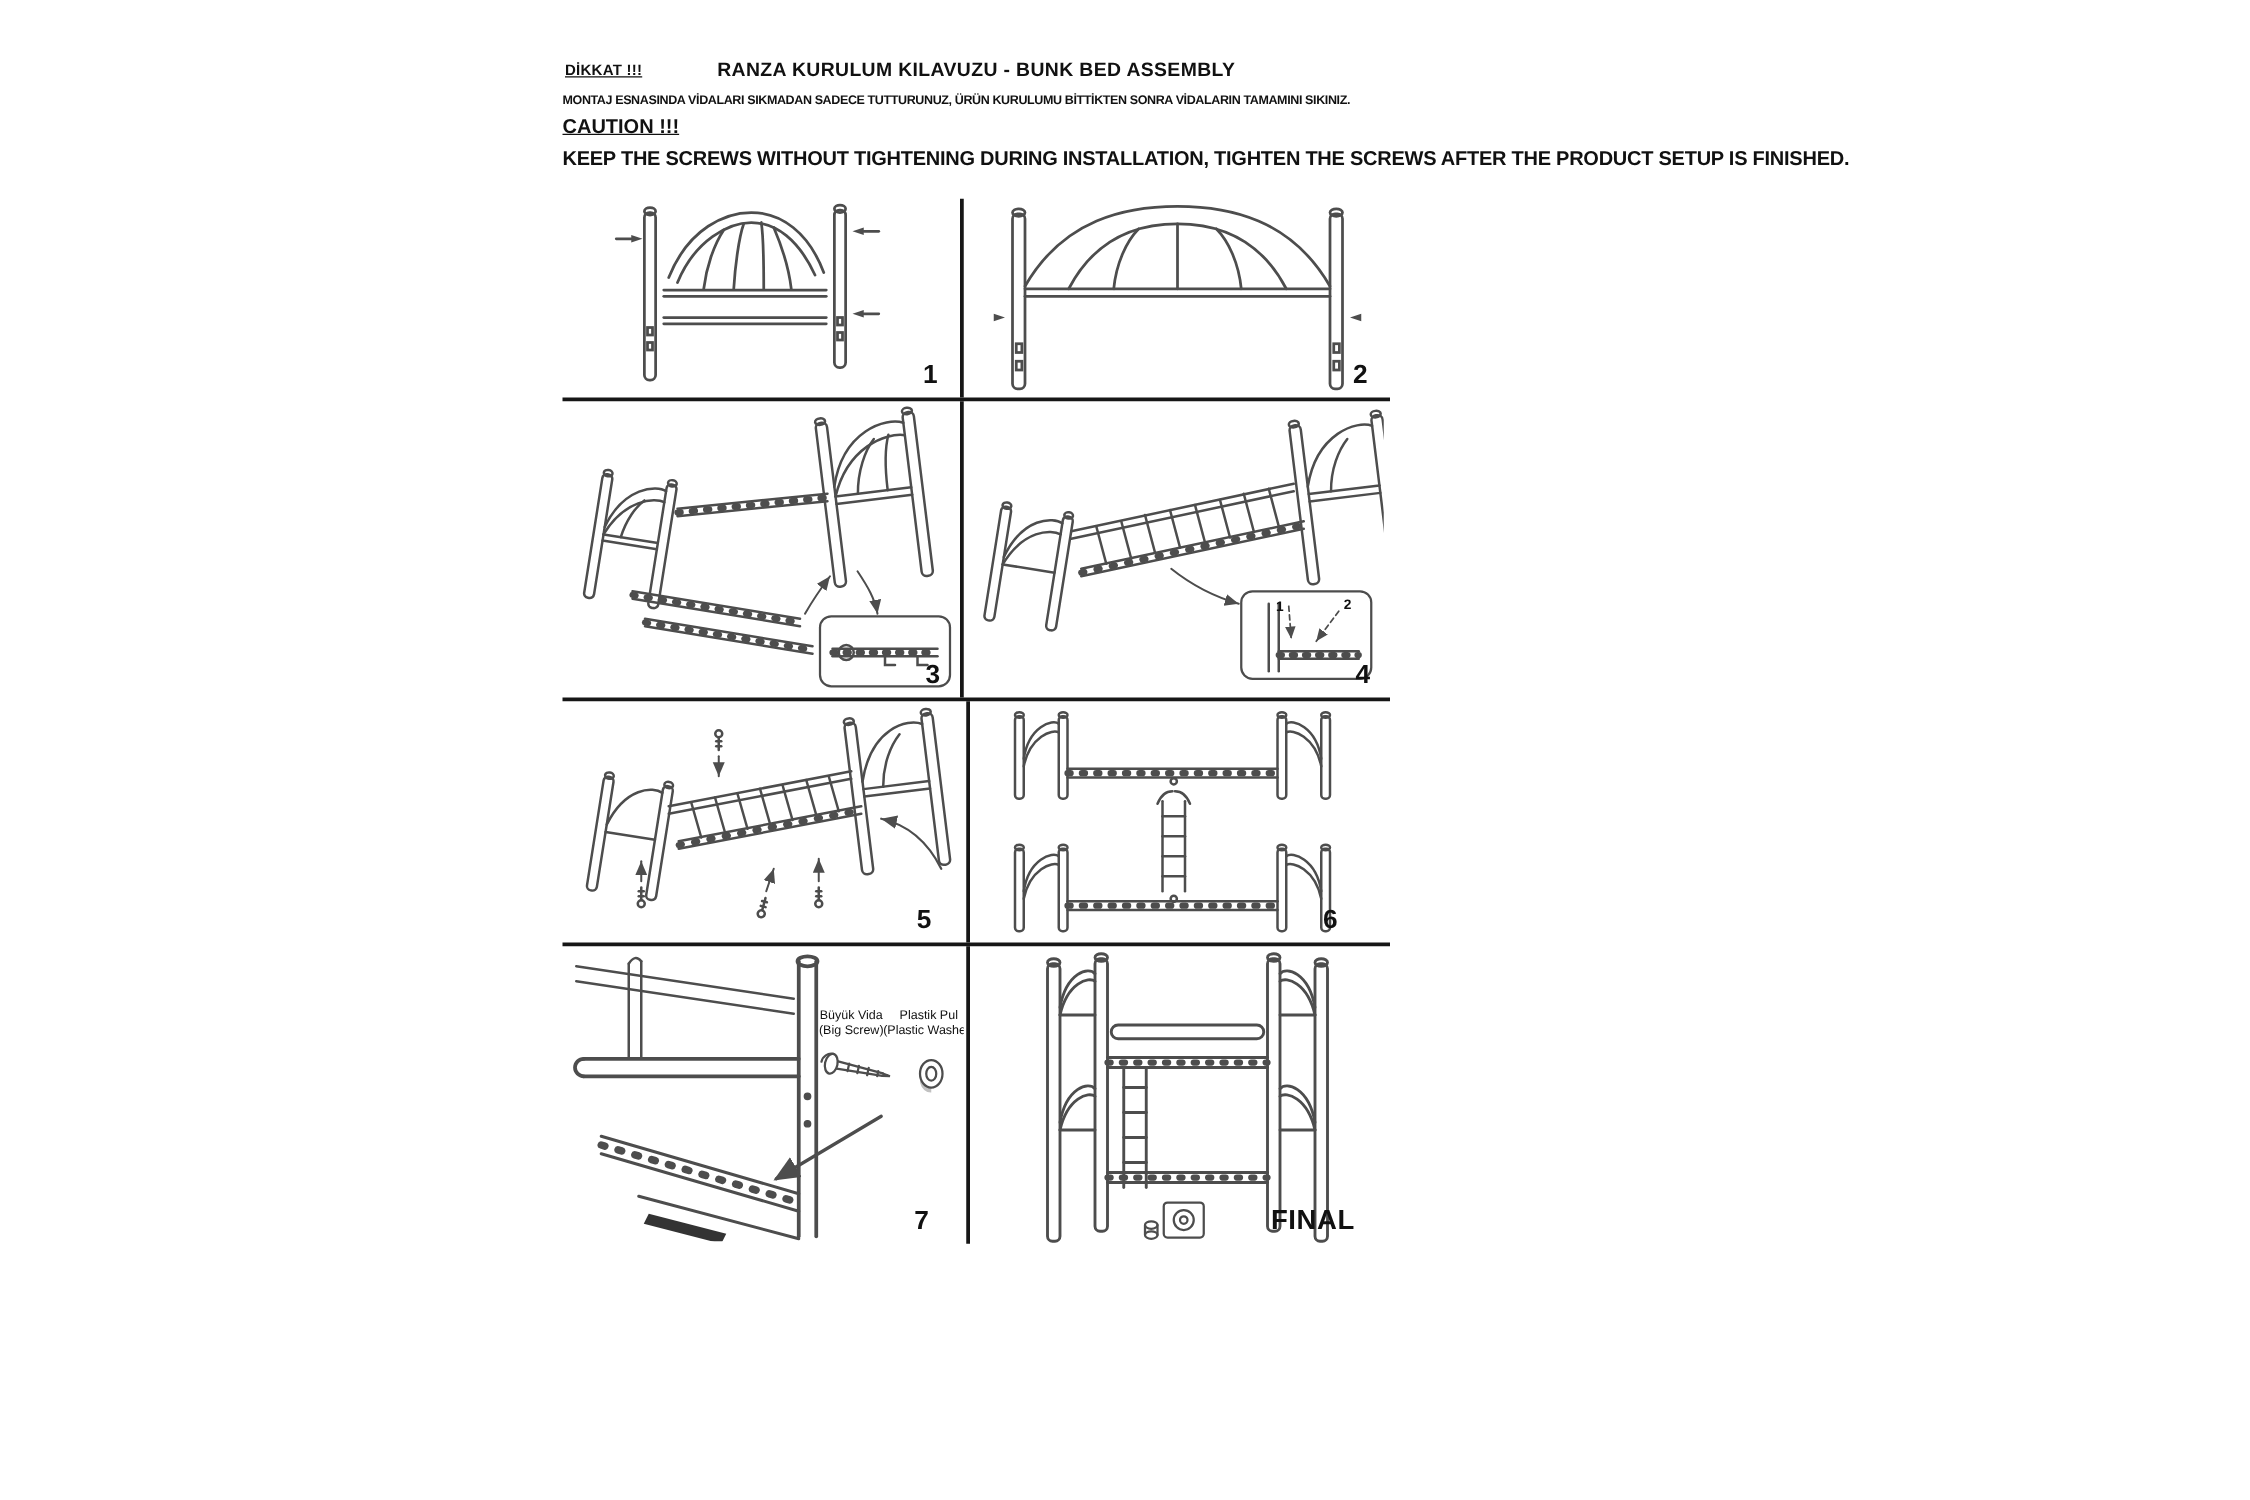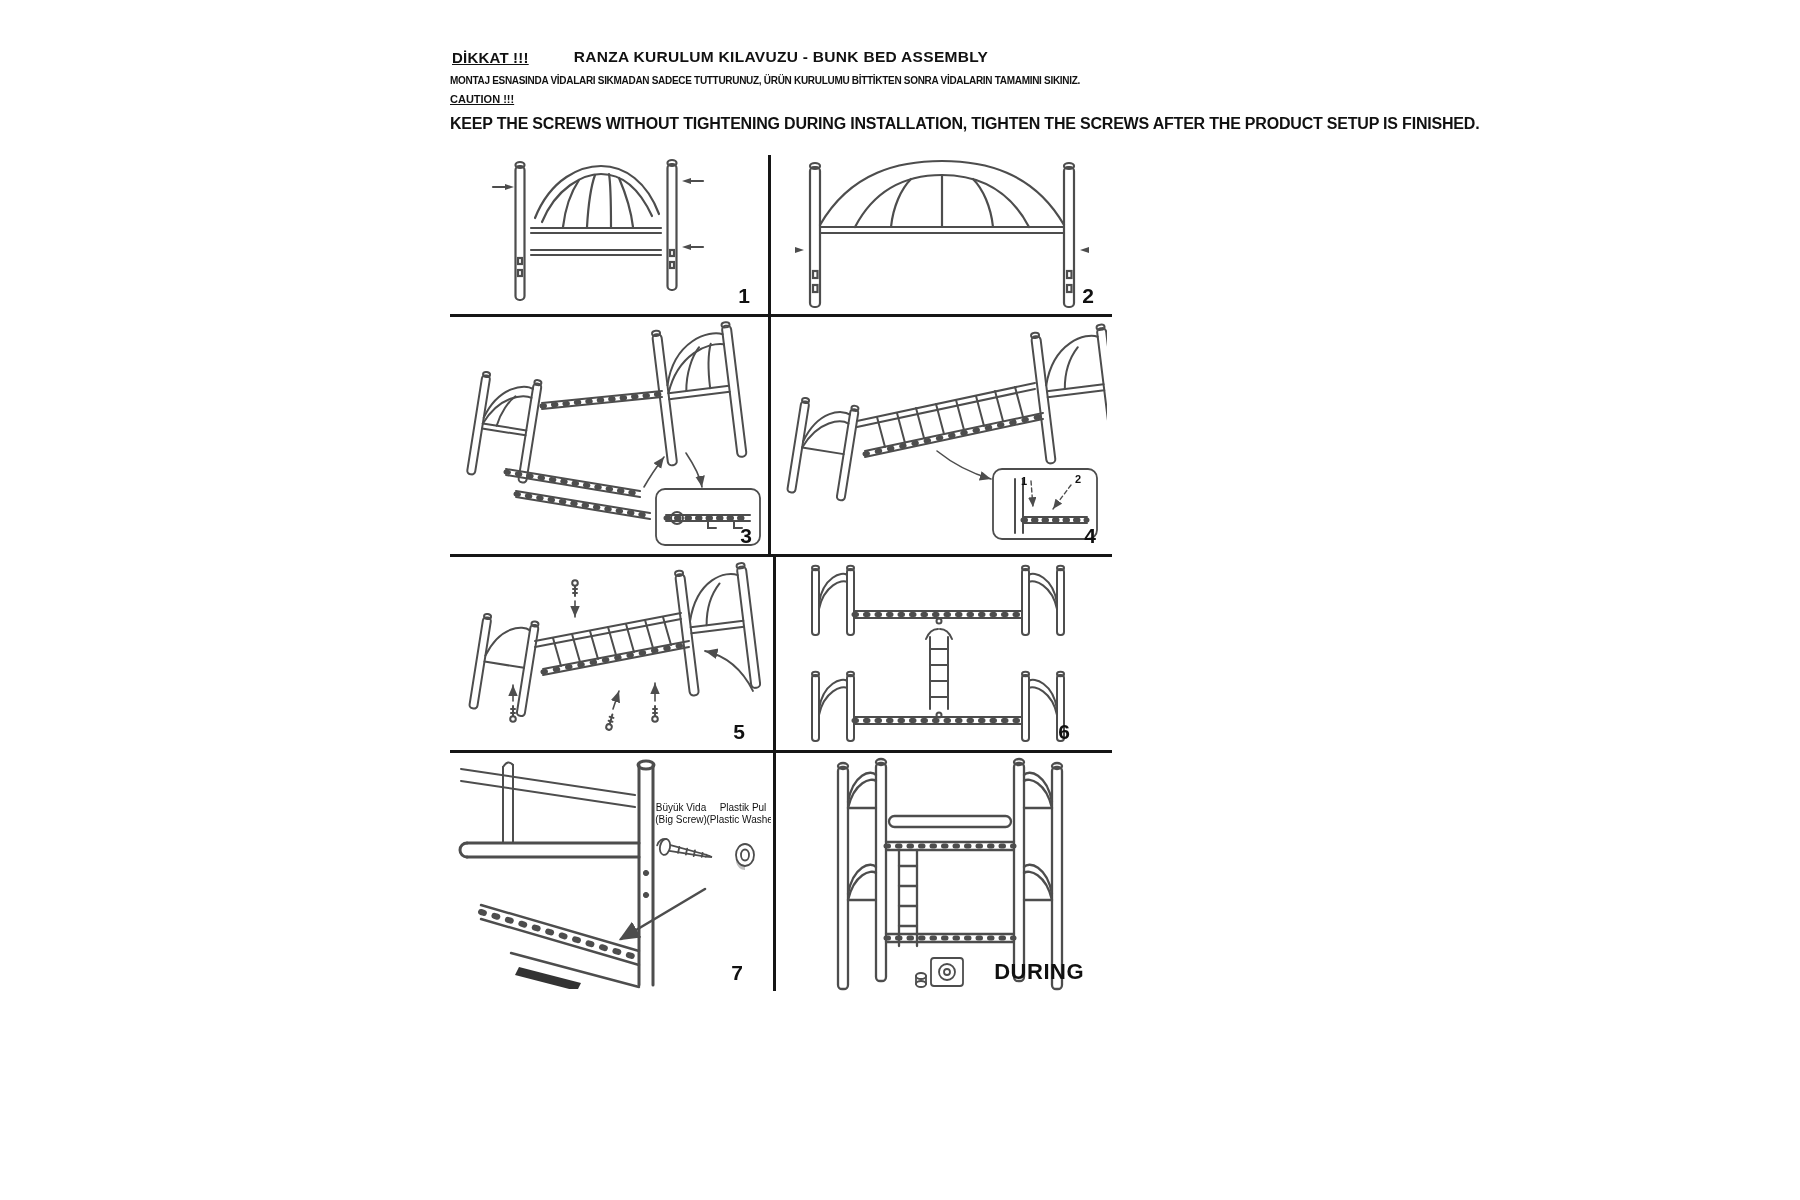--- a/index.html
+++ b/index.html
@@ -1,22 +1,22 @@
 <!DOCTYPE html>
 <html><head>
 <meta charset="utf-8">
 <style>
   *{box-sizing:border-box;margin:0;padding:0}
   html,body{width:1800px;height:1200px;background:#ffffff;font-family:"Liberation Sans",sans-serif;color:#111}
   .sheet{position:absolute;left:450px;top:46px;width:662px}
   .hdr-line1{position:relative;height:24px}
-  .dikkat{position:absolute;left:2px;top:3px;font-size:15px;font-weight:bold;text-decoration:underline;letter-spacing:.2px}
+  .dikkat{position:absolute;left:2px;top:3px;font-size:12px;font-weight:bold;text-decoration:underline;letter-spacing:.2px}
   .title{text-align:center;font-size:15.5px;font-weight:bold;letter-spacing:.3px;padding-top:2px}
   .warn{font-size:10px;font-weight:bold;margin-top:5px;letter-spacing:-0.3px;white-space:nowrap}
-  .caution{display:inline-block;font-size:11px;font-weight:bold;text-decoration:underline;margin-top:7px}
+  .caution{display:inline-block;font-size:16px;font-weight:bold;text-decoration:underline;margin-top:7px}
   .warn2{font-size:16px;font-weight:bold;margin-top:8px;letter-spacing:-0.2px;white-space:nowrap}
   .grid{margin-top:14px}
   .row{display:flex;position:relative;border-bottom:3px solid #161616}
   .row.last{border-bottom:none}
   .cell{position:relative;display:flex;align-items:center;justify-content:center;overflow:hidden}
   .r12 .cl{width:318px}.r12 .cr{width:341px}
   .r34 .cl{width:323px}.r34 .cr{width:336px}
   .vdiv{width:3px;background:#161616;flex:none}
   .row1 .vdiv{margin-top:8px}
   .h170{height:170px}.h240{height:240px}.h196{height:196px}.h238{height:238px}
@@ -466,18 +466,18 @@
               <rect x="152" y="208" width="32" height="28" rx="3"></rect>
               <circle cx="168" cy="222" r="8"></circle>
                 <circle cx="168" cy="222" r="3"></circle>
               <ellipse cx="142" cy="226" rx="5" ry="3"></ellipse>
                 <line x1="137" y1="226" x2="137" y2="234"></line>
                 <line x1="147" y1="226" x2="147" y2="234"></line>
                 <ellipse cx="142" cy="234" rx="5" ry="3"></ellipse>
             </g>
           </g>
         </svg>
-        <div class="num final" style="right:28px">DURING</div>
+        <div class="num final" style="right:28px">FINAL</div>
       </div>
     </div>
 
   </div>
 </div>
 
 </body></html>

